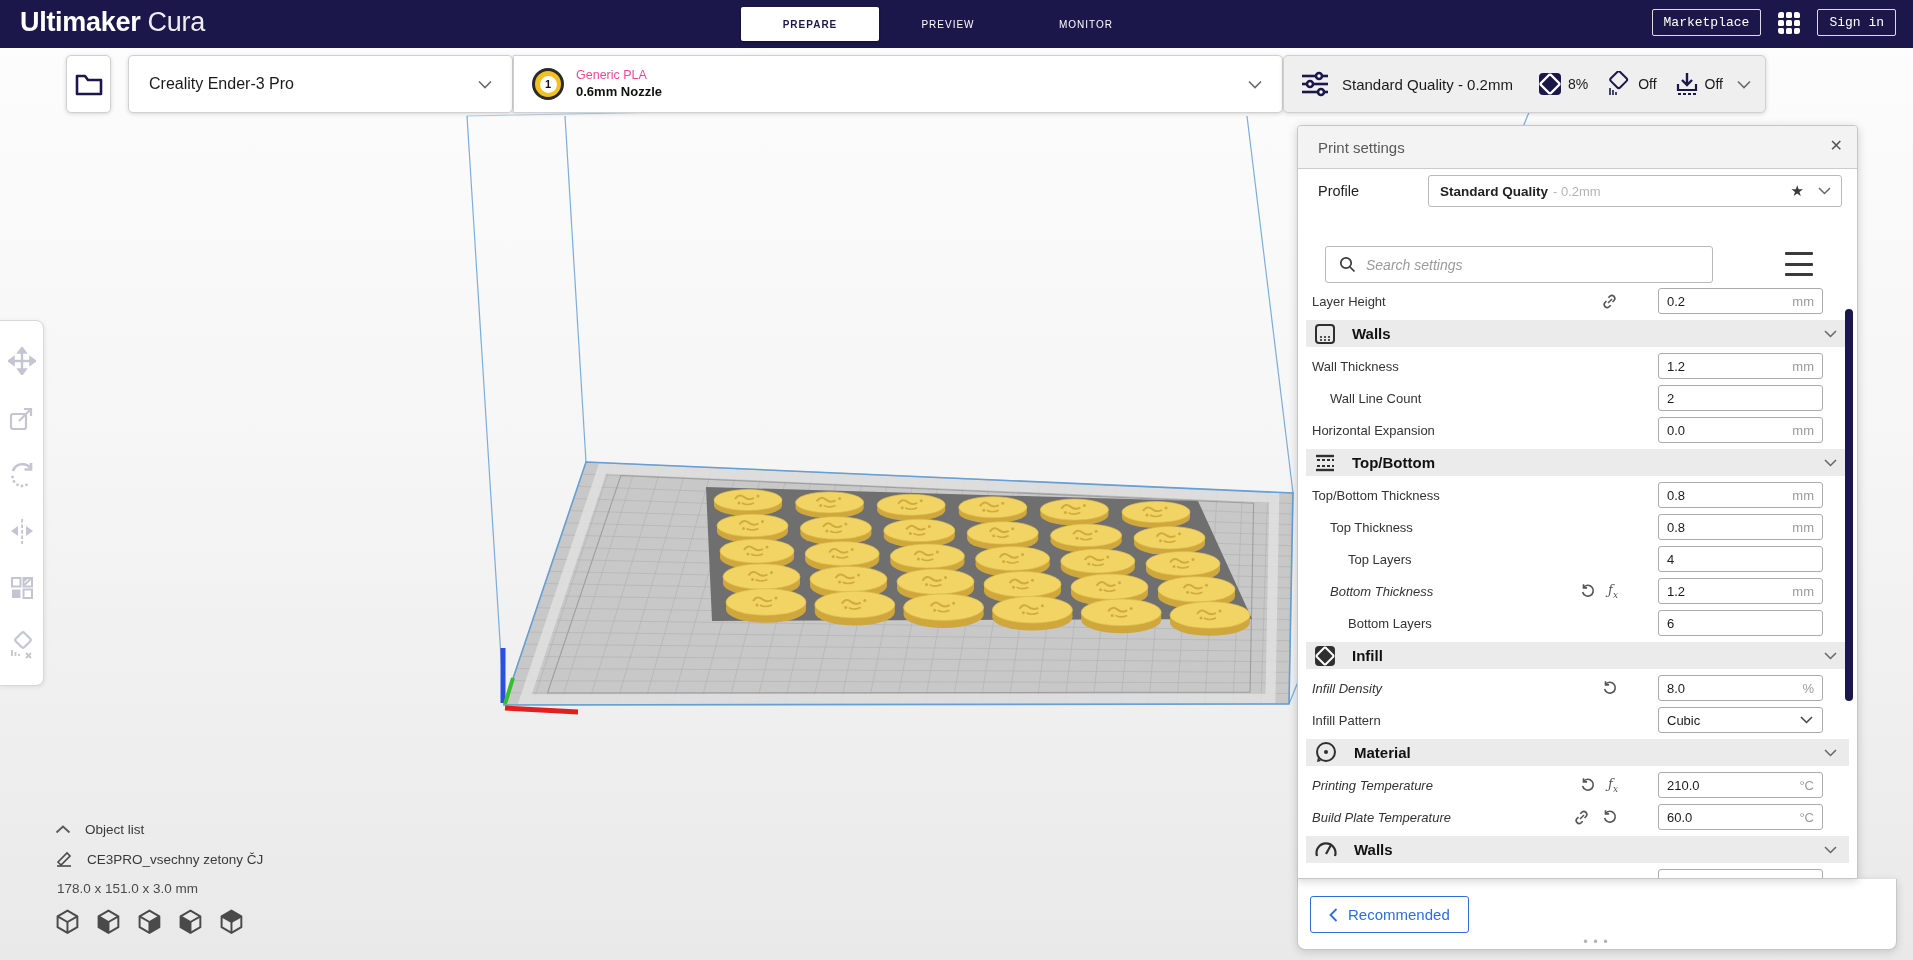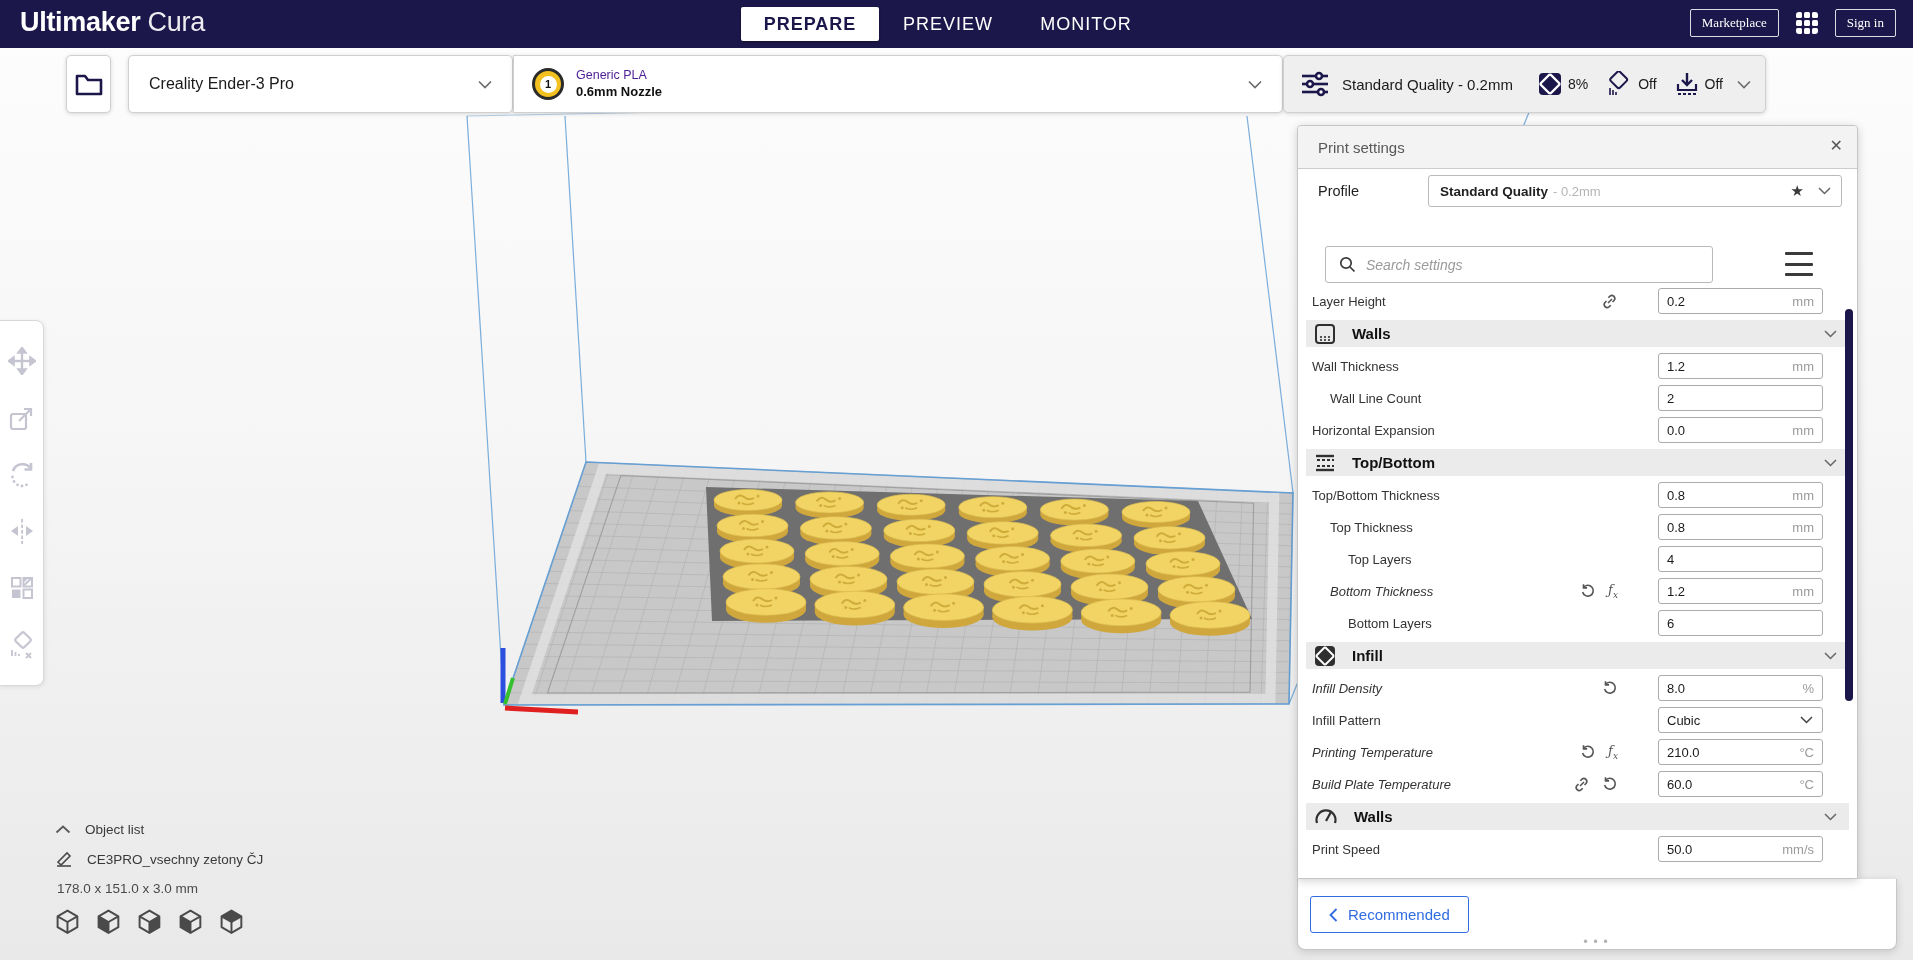--- a/index.html
+++ b/index.html
@@ -6,42 +6,42 @@
   html,body { width:1913px; height:960px; overflow:hidden; }
   body { font-family:"Liberation Sans", sans-serif; background:#ececec; position:relative; }
   .app { position:absolute; inset:0; width:1913px; height:960px; background:linear-gradient(180deg,#fdfdfd 0%,#f6f6f6 45%,#e9e9e9 100%); }
 
   
   .hdr { position:absolute; left:0; top:0; width:1913px; height:48px; background:#1c174a; z-index:50; }
   .logo { position:absolute; left:20px; top:7px; color:#fff; font-size:27px; letter-spacing:-.3px; white-space:nowrap; }
   .logo b { font-weight:bold; }
   .logo span.lite { font-weight:normal; opacity:.92; }
   .tabs { position:absolute; left:741px; top:7px; display:flex; height:34px; }
-  .tab { width:138px; display:flex; align-items:center; justify-content:center; color:#fff; font-size:18px; letter-spacing:1px; cursor:pointer; }
+  .tab { width:138px; display:flex; align-items:center; justify-content:center; color:#fff; font-size:10px; letter-spacing:1px; cursor:pointer; }
   .tab.active { background:#fff; color:#1c174a; font-weight:bold; border-radius:2px; box-shadow:0 1px 3px rgba(0,0,0,.4); }
   .hdr-right { position:absolute; right:17px; top:9px; display:flex; align-items:center; gap:17px; }
-  .hdr-btn { border:1px solid rgba(255,255,255,.85); color:#fff; font-size:13px; padding:5px 11px; border-radius:2px; background:transparent; cursor:pointer; font-family:Liberation Serif, serif; }
+  .hdr-btn { border:1px solid rgba(255,255,255,.85); color:#fff; font-size:13px; padding:5px 11px; border-radius:2px; background:transparent; cursor:pointer; font-family:Liberation Mono, monospace; }
   .grid9 { display:grid; grid-template-columns:repeat(3,6px); grid-template-rows:repeat(3,6px); gap:2px; cursor:pointer; }
   .grid9 i { background:#fff; border-radius:1.5px; }
   .grid9 i:nth-child(1){ border-top-left-radius:3px;} .grid9 i:nth-child(3){border-top-right-radius:3px;}
   .grid9 i:nth-child(7){ border-bottom-left-radius:3px;} .grid9 i:nth-child(9){border-bottom-right-radius:3px;}
 
   
   .toolbar-card { position:absolute; top:55px; height:58px; background:#fff; border:1px solid #d0d0d0; border-radius:5px; box-shadow:0 1px 4px rgba(0,0,0,.15); z-index:40; display:flex; align-items:center; }
   .tc-open { left:66px; width:45px; justify-content:center; cursor:pointer; }
   .tc-printer { left:128px; width:385px; cursor:pointer; }
   .tc-printer .pname { margin-left:20px; font-size:16px; color:#1a1a1a; }
   .tc-material { left:513px; width:770px; border-radius:0 5px 5px 0; cursor:pointer; }
   .tc-config { left:1283px; width:483px; background:#efefef; cursor:pointer; }
   .chev { display:inline-block; }
   .spacer { flex:1; }
   .extruder { width:32px; height:32px; border-radius:50%; background:#f3c11f; border:3px solid #2a2a2a; margin-left:18px; display:flex; align-items:center; justify-content:center; }
   .extruder i { width:17px; height:17px; border-radius:50%; background:#fff; color:#111; font-style:normal; font-weight:bold; font-size:11px; display:flex; align-items:center; justify-content:center; }
   .mat-texts { margin-left:12px; display:flex; flex-direction:column; line-height:1.25; }
-  .mat-top { font-size:12.5px; color:#4c1d95; }
+  .mat-top { font-size:12.5px; color:#ec4899; }
   .mat-bot { font-size:13px; color:#111; font-weight:bold; }
   .cfg-label { font-size:15px; color:#1a1a1a; margin-left:12px; white-space:nowrap; }
   .cfg-item { display:flex; align-items:center; gap:6px; margin-left:18px; font-size:14px; color:#1a1a1a; }
 
   
   .tools { position:absolute; left:-1px; top:320px; width:45px; height:366px; background:#fff; border:1px solid #d8d8d8; border-radius:0 8px 8px 0; box-shadow:1px 1px 4px rgba(0,0,0,.08); z-index:30; display:flex; flex-direction:column; align-items:center; justify-content:space-around; padding:12px 0; }
   .tool { width:28px; height:28px; display:flex; align-items:center; justify-content:center; cursor:pointer; }
 
   
   .objlist { position:absolute; left:55px; top:822px; z-index:30; color:#3a3a3a; }
@@ -962,20 +962,35 @@
           <span class="slabel" style="margin-left:0px">Infill Pattern</span>
           <div class="ctrl">
             <span class="val">Cubic</span>
             <span style="margin-right:9px">
               <svg width="13" height="8" viewBox="0 0 13 8">
                 <polyline points="1,1 6.5,6.5 12,1" fill="none" stroke="#444" stroke-width="1.5"></polyline>
               </svg>
             </span>
           </div>
         </div>
+        <div class="sect">
+          <span class="sicon">
+            <svg width="24" height="24" viewBox="0 0 24 24">
+              <circle cx="12" cy="11" r="9" fill="none" stroke="#2f2f2f" stroke-width="2"></circle>
+              <circle cx="12" cy="11" r="2" fill="#2f2f2f"></circle>
+              <path d="M4 16 a9 9 0 0 0 3 4 l-4 1 z" fill="#2f2f2f"></path>
+            </svg>
+          </span>
+          <span class="sname">Material</span>
+          <span class="schev">
+            <svg width="13" height="8" viewBox="0 0 13 8">
+              <polyline points="1,1 6.5,6.5 12,1" fill="none" stroke="#666" stroke-width="1.5"></polyline>
+            </svg>
+          </span>
+        </div>
         <div class="srow italic">
           <span class="slabel" style="margin-left:0px">Printing Temperature</span>
           <span class="icset">
             <span class="resetg">
               <svg width="16" height="16" viewBox="0 0 16 16">
                 <path d="M3.5 4.5 A5.4 5.4 0 1 1 2.6 9" fill="none" stroke="#555" stroke-width="1.6"></path>
                 <path d="M3.5 1.3 L3.5 4.9 L7.1 4.9" fill="none" stroke="#555" stroke-width="1.6"></path>
               </svg>
             </span>
             <span class="fxg"><span class="fxg">ƒ<sub>x</sub></span></span>

